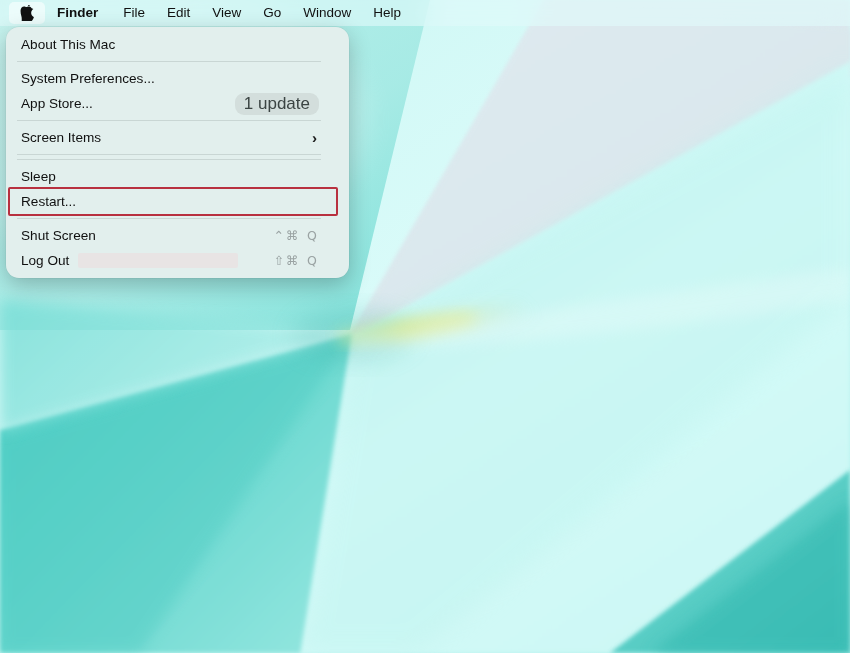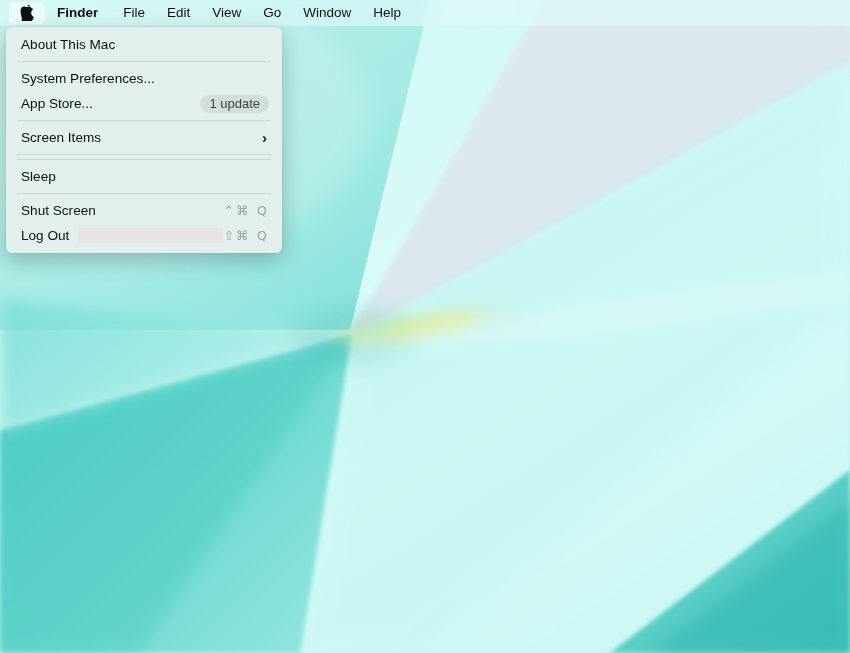--- a/index.html
+++ b/index.html
@@ -31,25 +31,25 @@
   .mb-apple svg { width:14px; height:16px; display:block; }
   .mb-item {
     font-size:13.5px; color:#111; padding:0 11px;
     line-height:26px; white-space:nowrap;
   }
   .mb-item.bold { font-weight:bold; padding-left:12px; padding-right:14px; }
 
   
   #apple-menu {
     position:absolute; left:6px; top:27px;
-    width:276px;
+    width:343px;
     background:#e2efed;
-    border-radius:6px;
+    border-radius:13px;
     box-shadow:0 7px 22px rgba(0,0,0,0.24), 0 0 0 0.5px rgba(0,0,0,0.07);
-    padding:5px 0 5px 0;
+    padding:5px 17px 5px 0;
     z-index:25;
     overflow:hidden;
   }
   .mi {
     position:relative;
     height:25px;
     display:flex; align-items:center;
     padding:0 13px 0 15px;
     font-size:13.6px; color:#101010;
     white-space:nowrap;
@@ -57,21 +57,21 @@
   .mi-label { flex:0 0 auto; }
   .mi-spacer { flex:1 1 auto; }
   .mi-shortcut {
     font-size:12.5px; color:#9aa3a3;
     letter-spacing:2.2px;
     font-family:"DejaVu Sans", sans-serif;
   }
   .mi-chevron { font-size:15px; font-weight:bold; color:#1a1a1a; line-height:1; padding-right:2px;}
   .badge {
     background:#d3dedc; color:#3b4443;
-    font-size:13px; border-radius:9px;
+    font-size:17px; border-radius:9px;
     padding:2px 9px 3px 9px; line-height:1;
   }
   .sep {
     height:1px; margin:4px 11px 4px 11px;
     background:#c9d6d4;
   }
   .redact {
     display:inline-block;
     width:160px; height:15px; margin-left:9px;
     background:#e8e4e4; border-radius:2px;
@@ -221,20 +221,24 @@
 
     <div class="sep"></div>
 
 
     <div class="sep"></div>
 
     <div class="mi">
       <span class="mi-label">Sleep</span>
     </div>
 
+    <div class="mi has-highlight">
+      <span class="mi-label">Restart...</span>
+      <div id="restart-highlight"></div>
+    </div>
 
 
     <div class="sep"></div>
 
     <div class="mi">
       <span class="mi-label">Shut Screen</span>
       <span class="mi-spacer"></span>
       <span class="mi-shortcut">⌃⌘ Q</span>
     </div>
 

